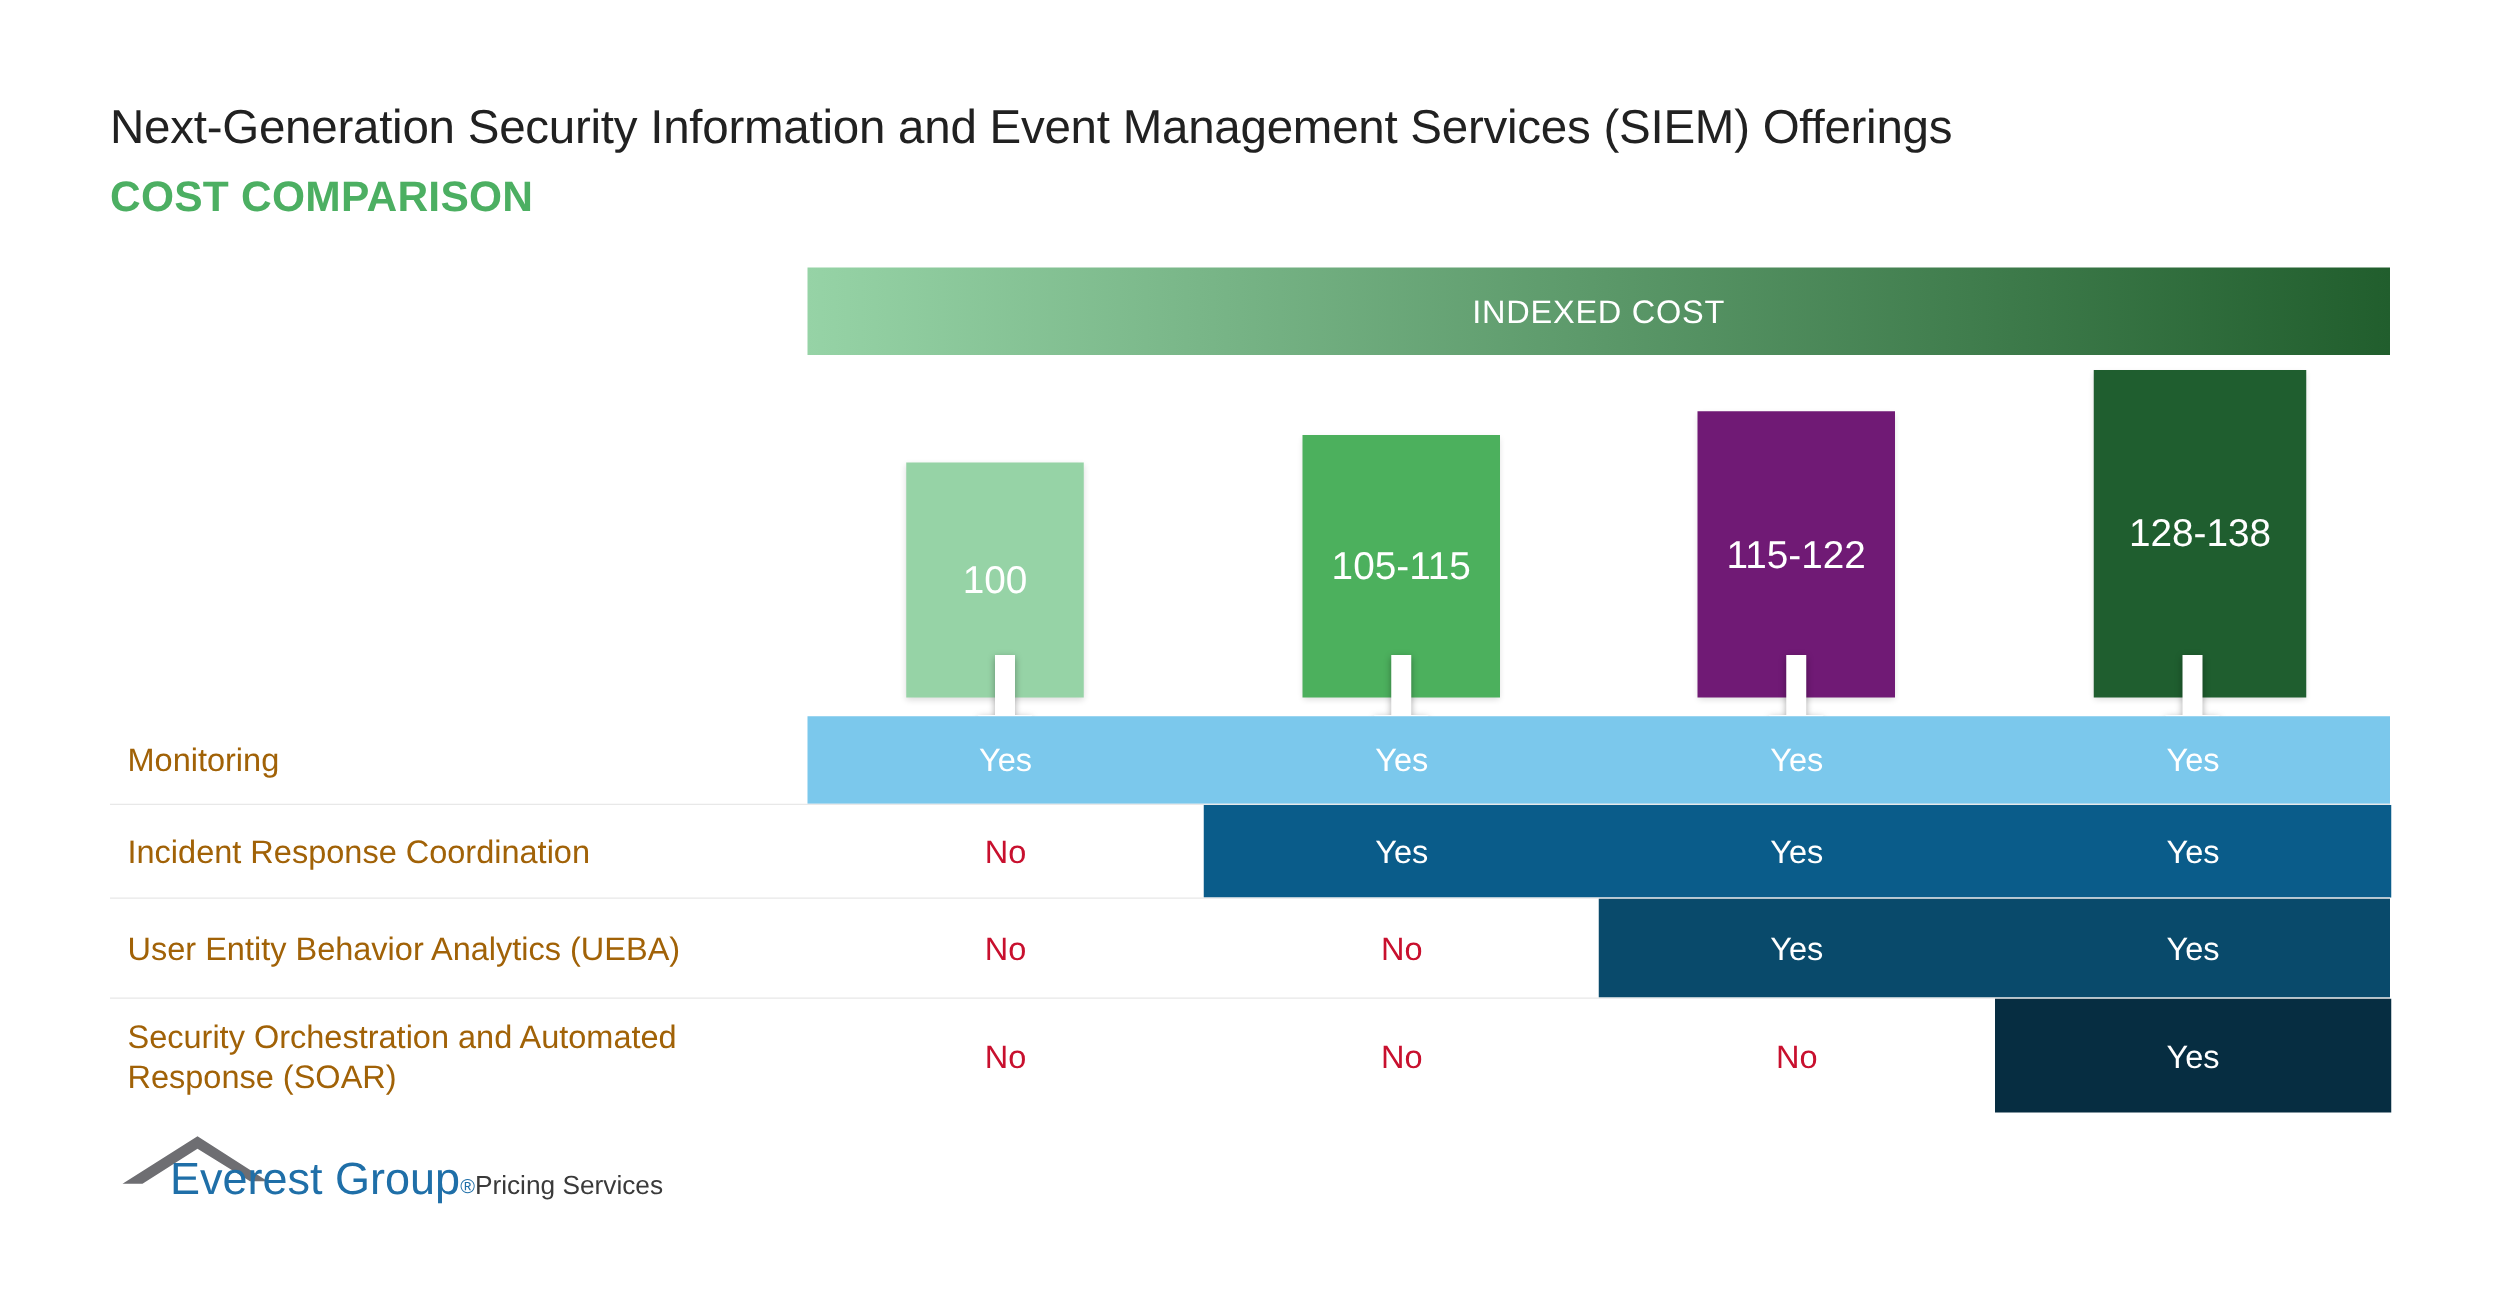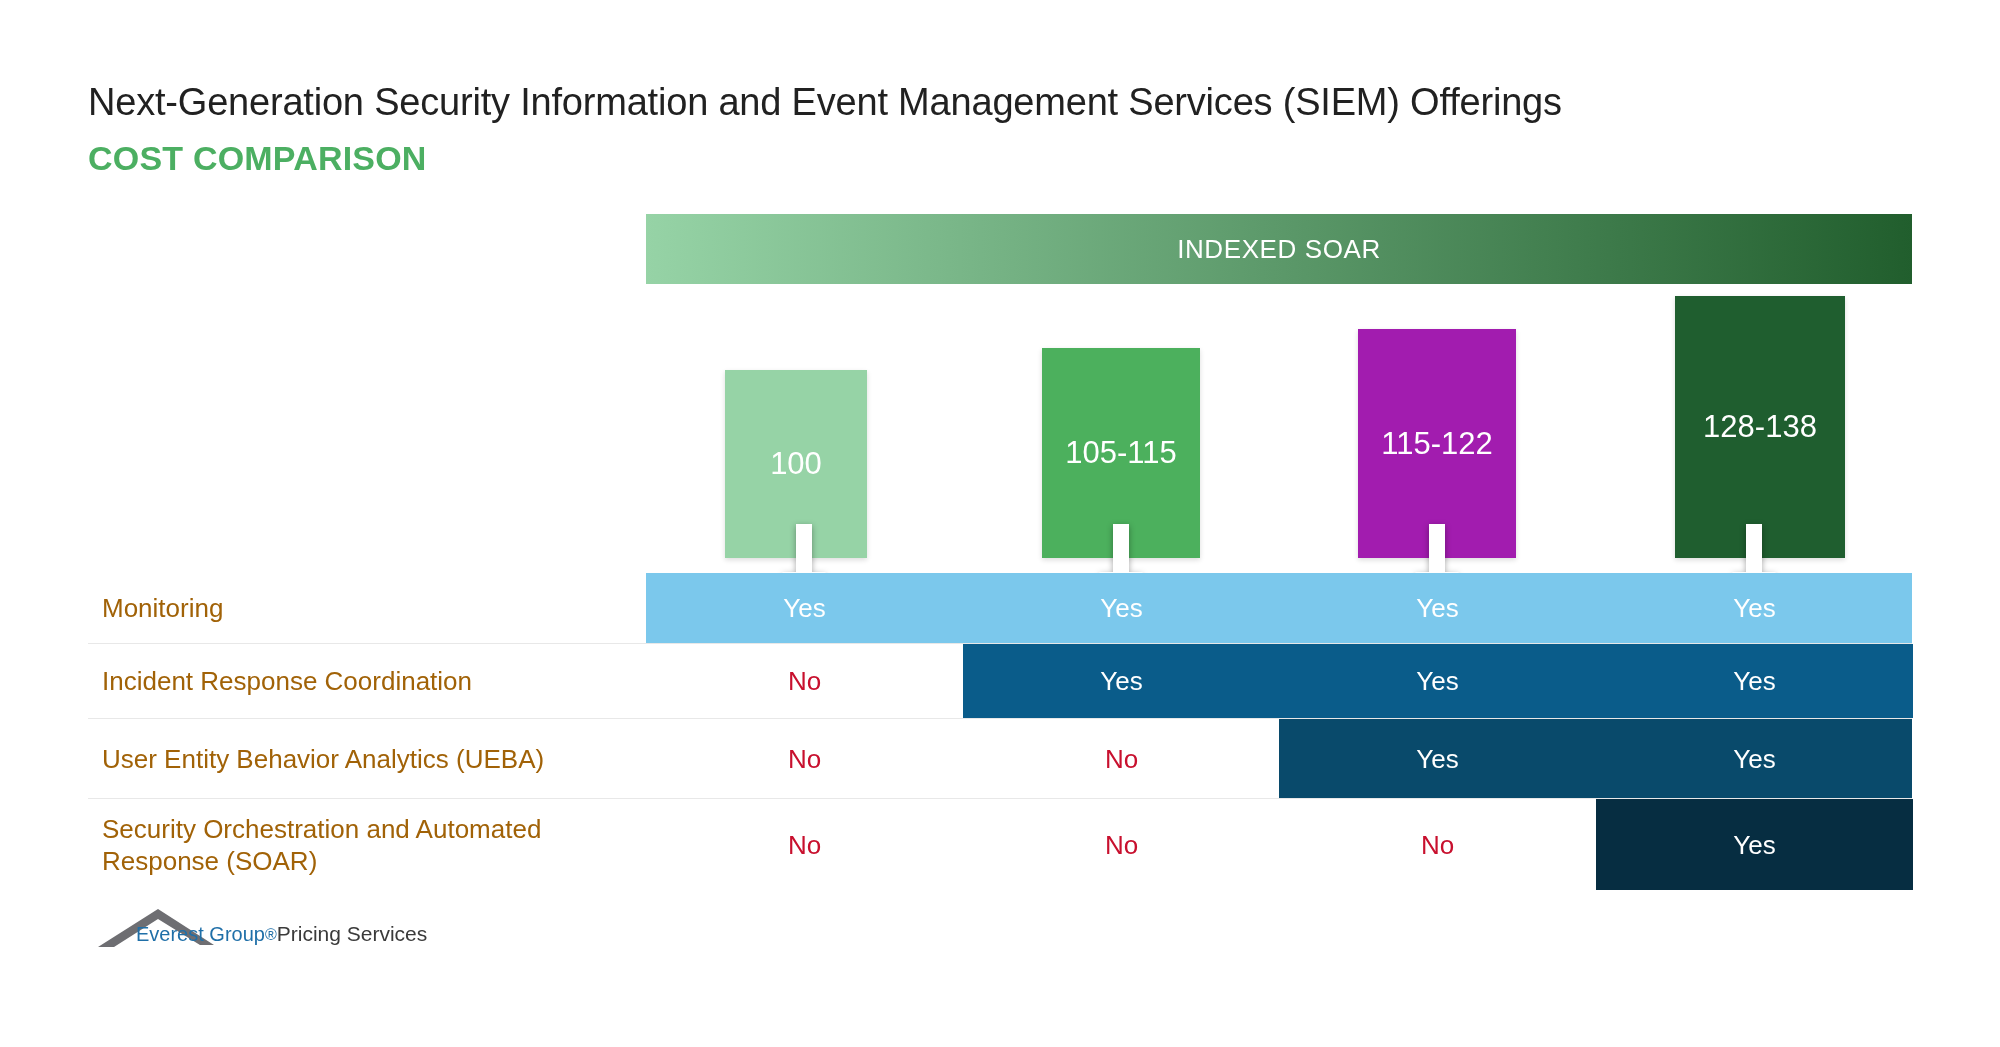--- a/index.html
+++ b/index.html
@@ -67,50 +67,50 @@
   .cell.yes{color:#ffffff;}
   .cell.no{color:#C8102E;}
 
   
   #logo{position:absolute;left:96px;top:905px;width:330px;height:56px;}
   #logo-chevron{position:absolute;left:0;top:0;}
   #logo-text{
     position:absolute;left:40px;top:17px;white-space:nowrap;
     font-size:0;
   }
-  #logo-name{font-size:20px;color:#1F6FA8;font-family:"Liberation Sans",sans-serif;}
+  #logo-name{font-size:36px;color:#1F6FA8;font-family:"Liberation Sans",sans-serif;}
   #logo-reg{font-size:16px;color:#1F6FA8;vertical-align:super;}
   #logo-tag{font-size:21px;color:#3a3a3a;}
 </style>
 </head>
 <body>
 
 <div class="stage">
 
   <div id="title" style="color: rgb(33, 33, 33);">Next-Generation Security Information and Event Management Services (SIEM) Offerings</div>
   <div id="subtitle" style="color: rgb(76, 175, 98);">COST COMPARISON</div>
 
   <div id="cost-header" style="background: linear-gradient(to right, rgb(150, 211, 166), rgb(33, 94, 45));">
-    <div id="cost-header-label">INDEXED SOAR</div>
+    <div id="cost-header-label">INDEXED COST</div>
   </div>
 
   <div id="bars">
       <div class="bar" style="left: 725px; top: 370px; width: 142px; height: 188px; background: rgb(150, 211, 166);">
         <div class="bar-value" style="top: 77px;">100</div>
       </div>
       <div class="bar-arrow" style="left: 781px; top: 524px; height: 78px;"><svg width="46" height="78" viewBox="0 0 46 78">
           <path d="M15 0 H31 V48 H45 L23 76 L1 48 H15 Z" fill="#ffffff"></path>
         </svg></div>
       <div class="bar" style="left: 1042px; top: 348px; width: 158px; height: 210px; background: rgb(76, 176, 93);">
         <div class="bar-value" style="top: 88px;">105-115</div>
       </div>
       <div class="bar-arrow" style="left: 1098px; top: 524px; height: 78px;"><svg width="46" height="78" viewBox="0 0 46 78">
           <path d="M15 0 H31 V48 H45 L23 76 L1 48 H15 Z" fill="#ffffff"></path>
         </svg></div>
-      <div class="bar" style="left: 1358px; top: 329px; width: 158px; height: 229px; background: #a21caf;">
+      <div class="bar" style="left: 1358px; top: 329px; width: 158px; height: 229px; background: #701a75;">
         <div class="bar-value" style="top: 98px;">115-122</div>
       </div>
       <div class="bar-arrow" style="left: 1414px; top: 524px; height: 78px;"><svg width="46" height="78" viewBox="0 0 46 78">
           <path d="M15 0 H31 V48 H45 L23 76 L1 48 H15 Z" fill="#ffffff"></path>
         </svg></div>
       <div class="bar" style="left: 1675px; top: 296px; width: 170px; height: 262px; background: rgb(31, 94, 47);">
         <div class="bar-value" style="top: 114px;">128-138</div>
       </div>
       <div class="bar-arrow" style="left: 1731px; top: 524px; height: 78px;"><svg width="46" height="78" viewBox="0 0 46 78">
           <path d="M15 0 H31 V48 H45 L23 76 L1 48 H15 Z" fill="#ffffff"></path>

